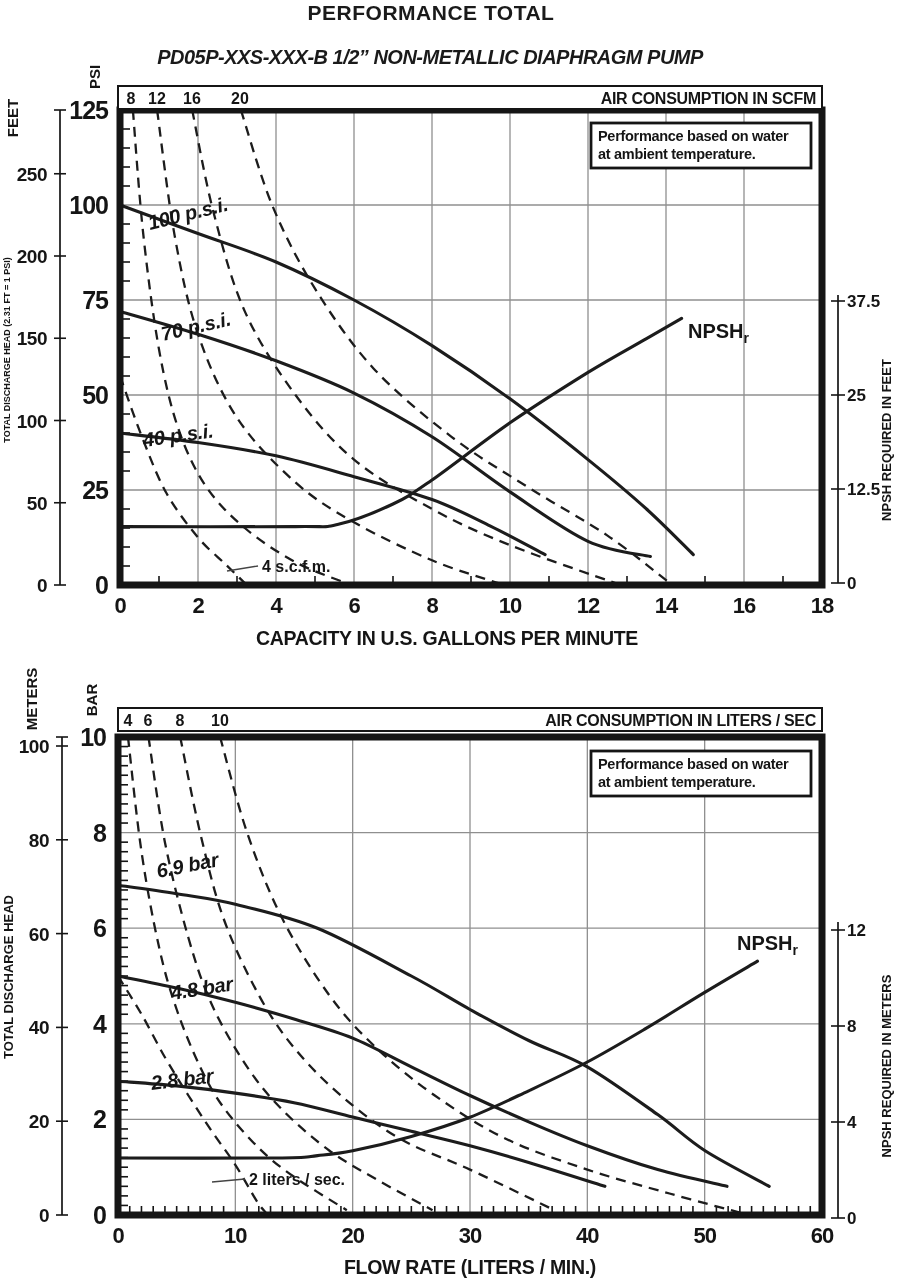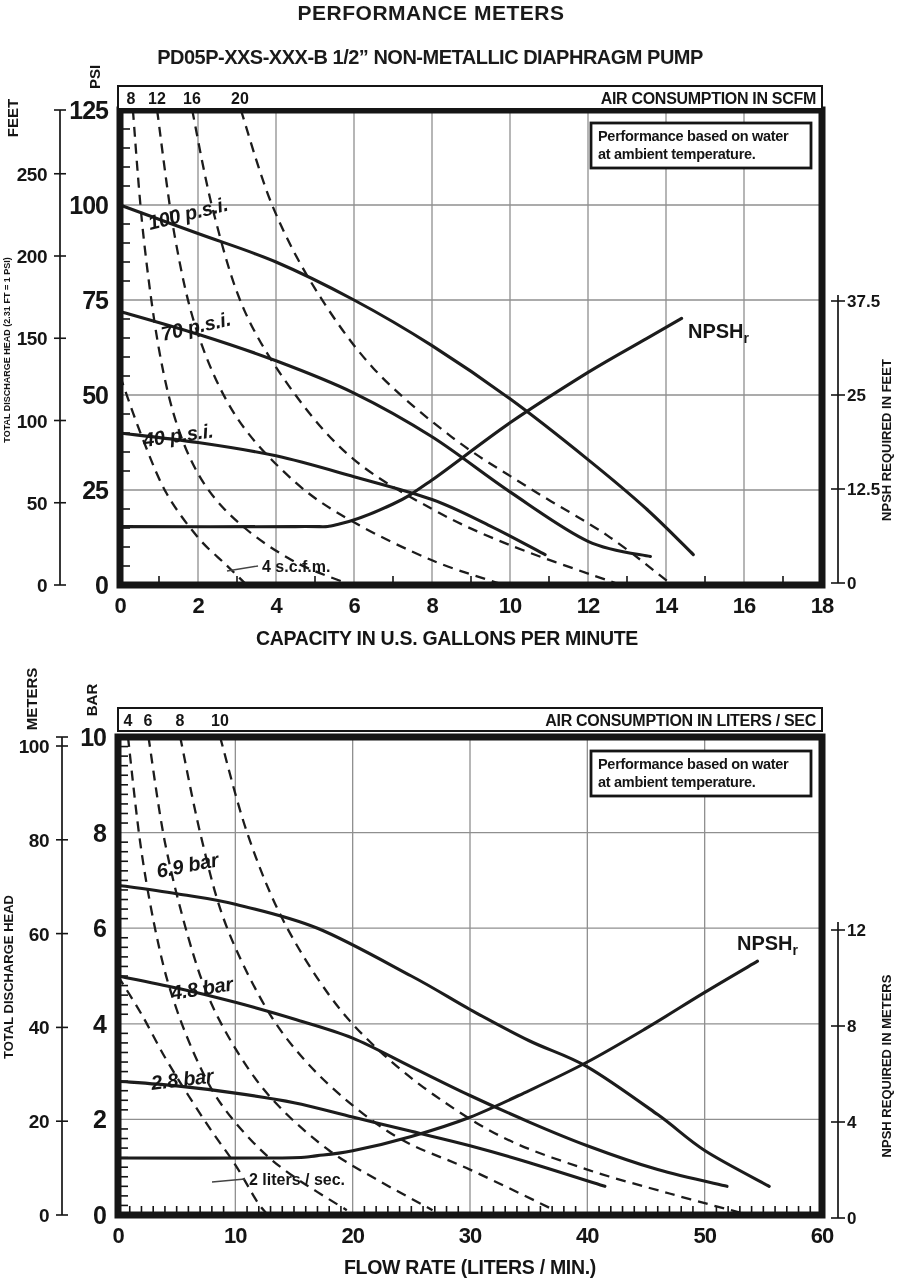--- a/index.html
+++ b/index.html
@@ -1,20 +1,20 @@
 <!DOCTYPE html>
 <html><head>
 <meta charset="utf-8">
 <style>
   html,body{margin:0;padding:0;background:#fff;}
   body{width:901px;height:1280px;position:relative;font-family:"Liberation Sans",sans-serif;}
   .page-title{position:absolute;top:1px;left:0;width:862px;text-align:center;
     font-size:21px;font-weight:bold;color:#1a1a1a;letter-spacing:.5px;}
   .page-subtitle{position:absolute;top:46px;left:0;width:860px;text-align:center;
-    font-size:20px;font-weight:bold;color:#1a1a1a;letter-spacing:-0.5px;}
+    font-size:20px;font-weight:bold;color:#1a1a1a;letter-spacing:-0.5px;font-style:italic;}
   svg{position:absolute;top:0;left:0;}
   svg text{font-family:"Liberation Sans",sans-serif;font-weight:bold;fill:#151515;}
   .grid{stroke:#8f8f8f;stroke-width:1.3;}
   .tick{stroke:#151515;stroke-width:1.6;}
   .axisline{stroke:#151515;stroke-width:1.7;}
   .border{fill:none;stroke:#151515;stroke-width:7;}
   .frame{fill:#fff;stroke:#151515;stroke-width:2;}
   .notebox{fill:#fff;stroke:#151515;stroke-width:2.8;}
   .solid{fill:none;stroke:#1c1c1c;stroke-width:3.1;stroke-linecap:round;stroke-linejoin:round;}
   .dashed{fill:none;stroke:#1c1c1c;stroke-width:2.3;stroke-dasharray:10 7;stroke-linecap:butt;}
@@ -31,21 +31,21 @@
   .tnpsh{font-size:20px;}
   .tnpsh-sub{font-size:14px;}
   .txtitle{font-size:19.5px;letter-spacing:-0.3px;}
   .tvtitle{font-size:13px;}
   .tvtitle-sm{font-size:9px;}
   .tunit{font-size:15px;}
 </style>
 </head>
 <body>
 
-<div class="page-title">PERFORMANCE METERS</div>
+<div class="page-title">PERFORMANCE TOTAL</div>
 <div class="page-subtitle">PD05P-XXS-XXX-B  1/2” NON-METALLIC DIAPHRAGM PUMP</div>
 <svg id="chart-svg" width="901" height="1280" viewBox="0 0 901 1280">
     <g>
       <defs>
         <clipPath id="clip-us-units">
           <rect x="119" y="109" width="704" height="477"></rect>
         </clipPath>
       </defs>
       <line x1="198" y1="110" x2="198" y2="585" class="grid"></line>
       <line x1="276" y1="110" x2="276" y2="585" class="grid"></line>

